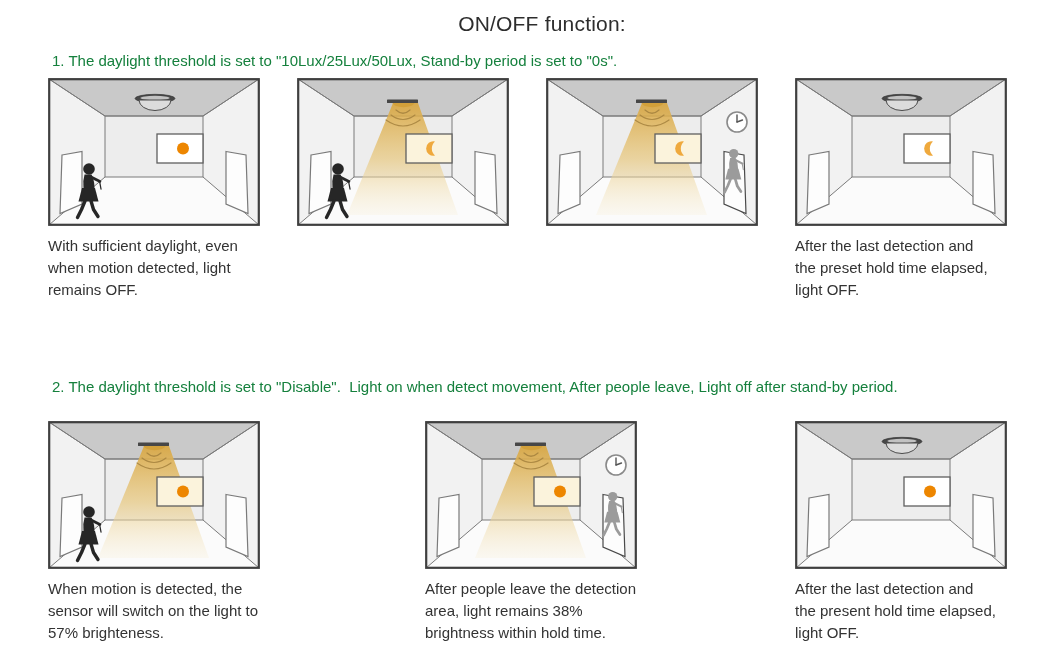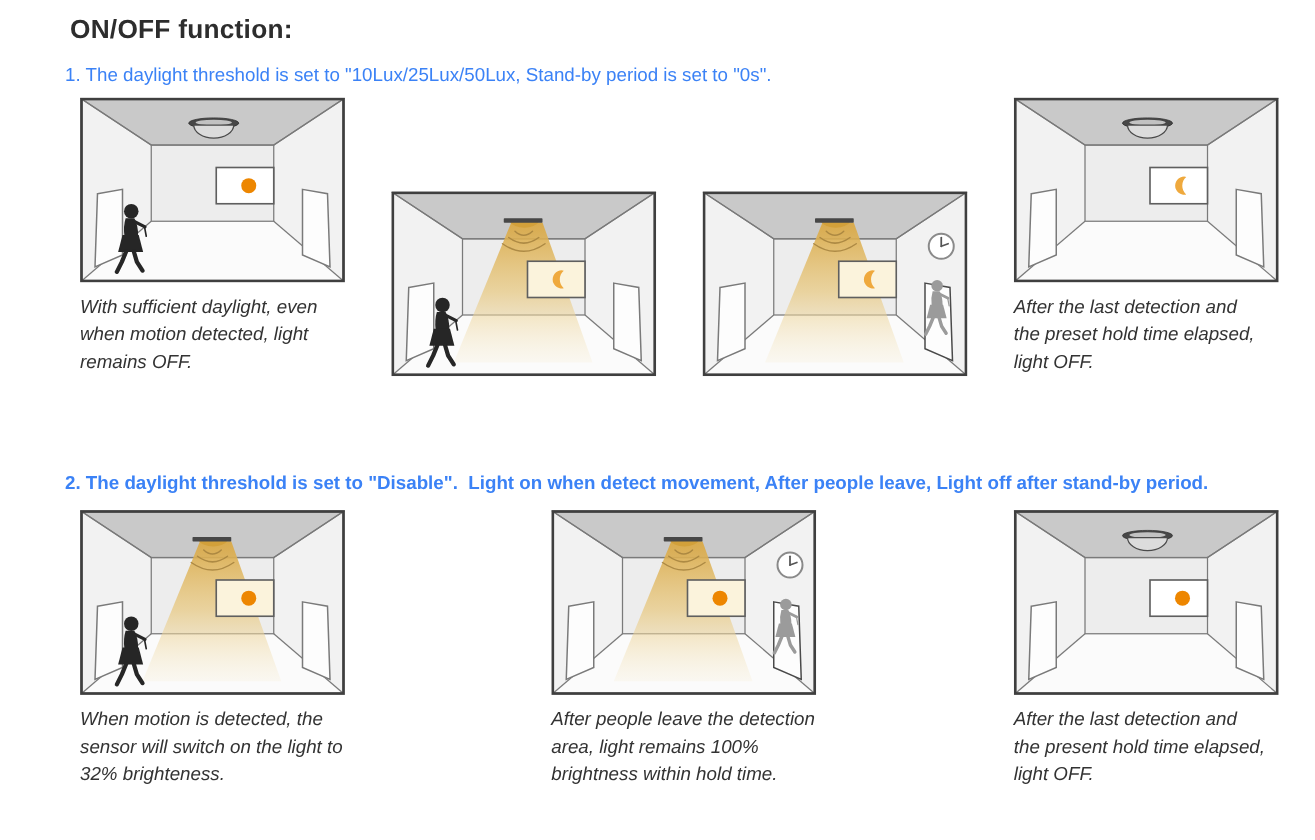--- a/index.html
+++ b/index.html
@@ -4,31 +4,31 @@
 <title>ON/OFF function</title>
 <style>
   html,body{margin:0;padding:0;background:#ffffff;}
   body{
     width:1052px;height:672px;overflow:hidden;
     font-family:"Liberation Sans","DejaVu Sans",sans-serif;
     color:#333333;
   }
   .page{position:relative;width:1052px;height:672px;}
   .title{
-    margin:10px 0 0 56px;
-    font-size:21px;font-weight:700;color:#2d2d2d;
-    letter-spacing:.2px;line-height:28px;
+    margin:10px 0 0 32px;
+    font-size:21px;font-weight:400;color:#2d2d2d;
+    letter-spacing:.2px;line-height:28px;text-align:center;
   }
   .sec-heading{
     margin:13px 0 7px 52px;
-    font-size:15px;line-height:20px;color:#3b82f6;
+    font-size:15px;line-height:20px;color:#15803d;
     white-space:pre-wrap;
   }
-  .section-2 .sec-heading{margin-top:76px;margin-bottom:11px;font-weight:bold;}
-  .row{display:flex;margin-left:64px;align-items:flex-end;font-style:italic;}
+  .section-2 .sec-heading{margin-top:76px;margin-bottom:24px;}
+  .row{display:flex;margin-left:48px;align-items:flex-start;}
   .panel{width:212px;margin:0;flex:0 0 212px;}
   .row-1 .panel + .panel{margin-left:37px;}
   .row-2 .panel:nth-child(2){margin-left:165px;}
   .row-2 .panel:nth-child(3){margin-left:158px;}
   .panel svg{display:block;width:212px;height:148px;}
   figcaption{
     margin-top:9px;width:244px;
     font-size:15px;line-height:22px;color:#333;
     white-space:pre-line;
   }
@@ -255,21 +255,21 @@
               <path d="M 16,15 L 25,19.5" stroke="#262626" stroke-width="2.6" stroke-linecap="round" fill="none"></path>
               <path d="M 24.5,19 L 26,27" stroke="#262626" stroke-width="1.3" stroke-linecap="round" fill="none"></path>
               <polygon points="7,26 20,26 23.5,39.5 3.5,39.5" fill="#262626"></polygon>
               <path d="M 10,39 L 6.5,47.5 L 2.5,55.5" stroke="#262626" stroke-width="3.4" stroke-linecap="round" stroke-linejoin="round" fill="none"></path>
               <path d="M 16,39 L 18.5,47.5 L 23,54.5" stroke="#262626" stroke-width="3.4" stroke-linecap="round" stroke-linejoin="round" fill="none"></path>
             </g>
             <rect x="1.2" y="1.2" width="209.6" height="145.6" fill="none" stroke="#3F3F3F" stroke-width="2.2"></rect>
           </svg>
           <figcaption>When motion is detected, the
 sensor will switch on the light to
-32% brighteness.</figcaption>
+57% brighteness.</figcaption>
         </figure>
         <figure class="panel">
           <svg viewBox="0 0 212 148">
             <g>
               <polygon points="1,1 57,38 57,99 1,147" fill="#F2F2F2"></polygon>
               <polygon points="211,1 155,38 155,99 211,147" fill="#F2F2F2"></polygon>
               <polygon points="1,147 211,147 155,99 57,99" fill="#FBFBFB"></polygon>
               <rect x="57" y="38" width="98" height="61" fill="#EDEDED"></rect>
               <polygon points="1,1 211,1 155,38 57,38" fill="#C9C9C9" stroke="#7A7A7A" stroke-width="1"></polygon>
               <line x1="1" y1="1" x2="57" y2="38" stroke="#7A7A7A" stroke-width="1"></line>
@@ -309,21 +309,21 @@
               <path d="M 16,39 L 18.5,47.5 L 23,54.5" stroke="#9B9B9B" stroke-width="3.4" stroke-linecap="round" stroke-linejoin="round" fill="none"></path>
             </g>
             <g>
               <circle cx="191" cy="44" r="10" fill="#ffffff" stroke="#8A8A8A" stroke-width="1.6"></circle>
               <line x1="191" y1="44" x2="191" y2="37" stroke="#555" stroke-width="1.4" stroke-linecap="round"></line>
               <line x1="191" y1="44" x2="196.5" y2="42" stroke="#555" stroke-width="1.4" stroke-linecap="round"></line>
             </g>
             <rect x="1.2" y="1.2" width="209.6" height="145.6" fill="none" stroke="#3F3F3F" stroke-width="2.2"></rect>
           </svg>
           <figcaption>After people leave the detection
-area, light remains 100%
+area, light remains 38%
 brightness within hold time.</figcaption>
         </figure>
         <figure class="panel">
           <svg viewBox="0 0 212 148">
             <g>
               <polygon points="1,1 57,38 57,99 1,147" fill="#F2F2F2"></polygon>
               <polygon points="211,1 155,38 155,99 211,147" fill="#F2F2F2"></polygon>
               <polygon points="1,147 211,147 155,99 57,99" fill="#FBFBFB"></polygon>
               <rect x="57" y="38" width="98" height="61" fill="#EDEDED"></rect>
               <polygon points="1,1 211,1 155,38 57,38" fill="#C9C9C9" stroke="#7A7A7A" stroke-width="1"></polygon>

